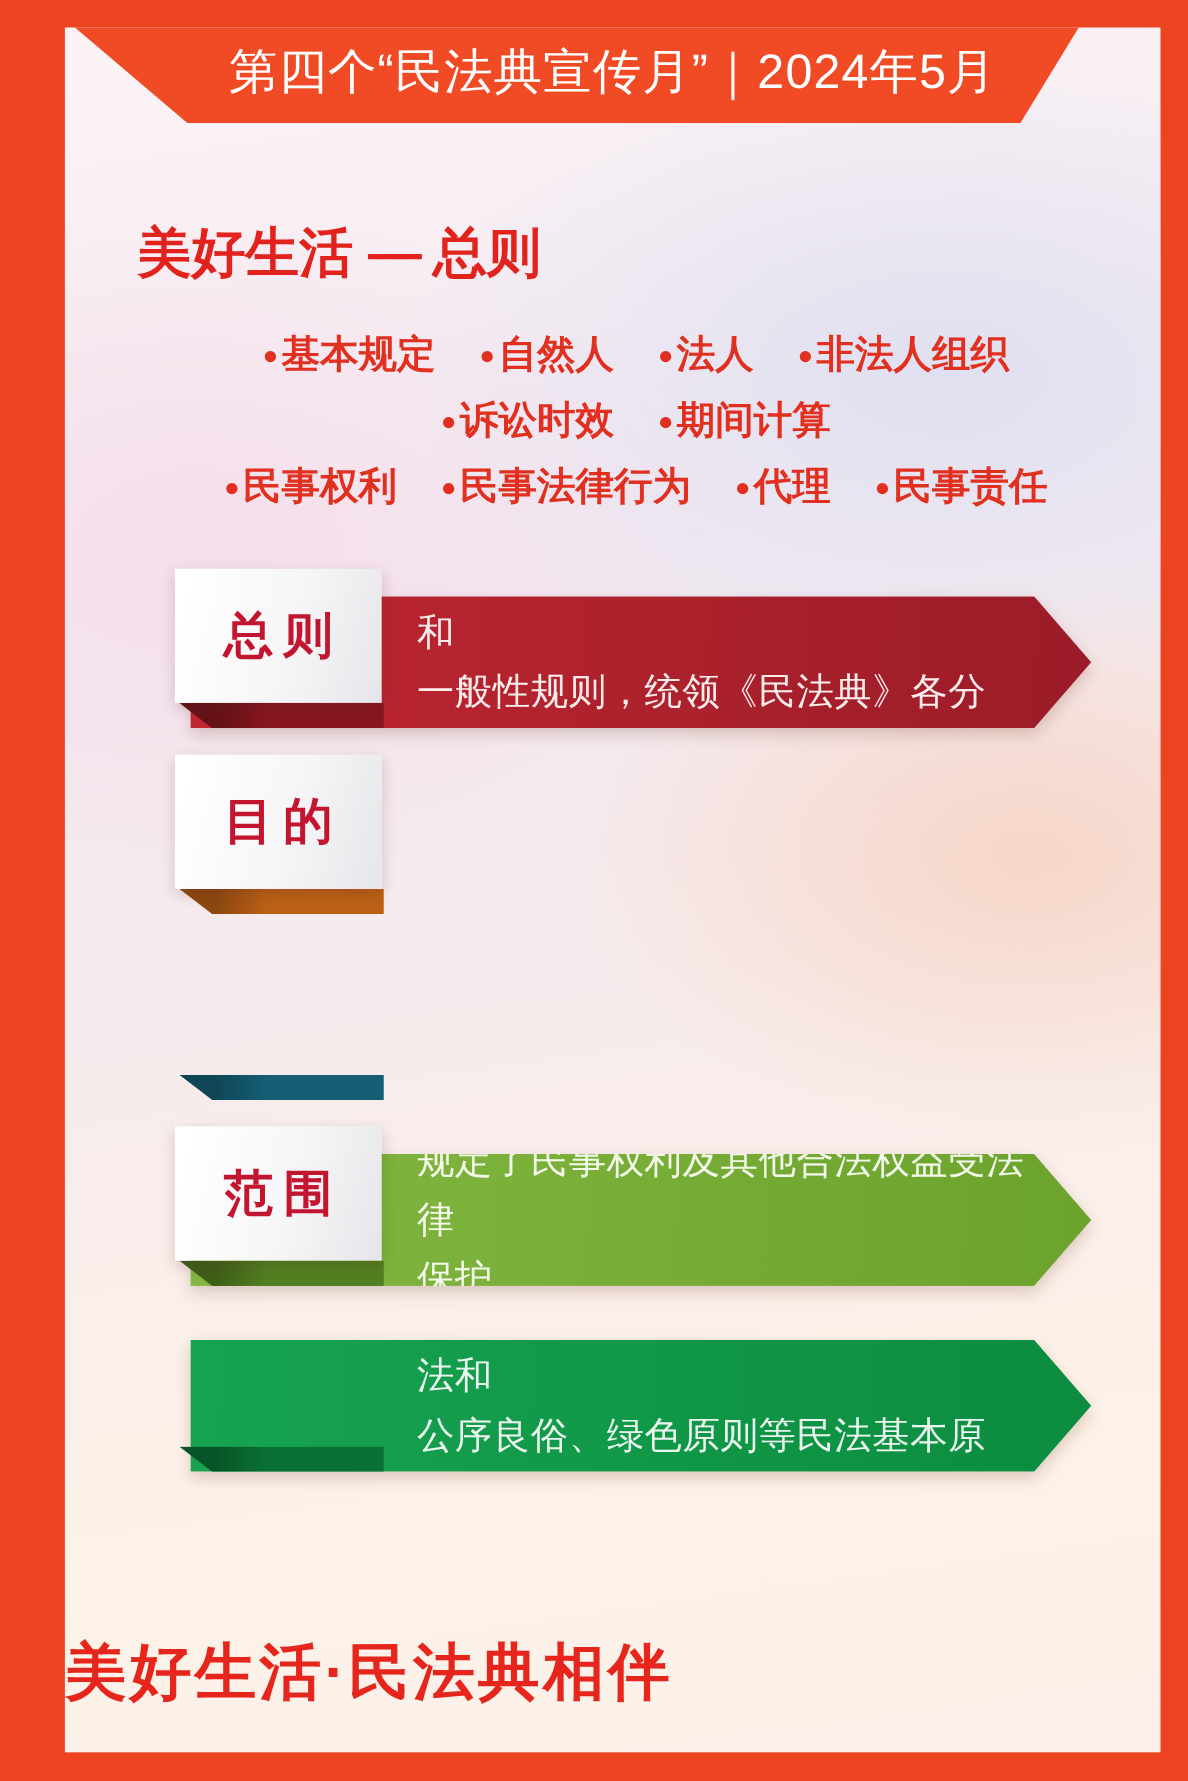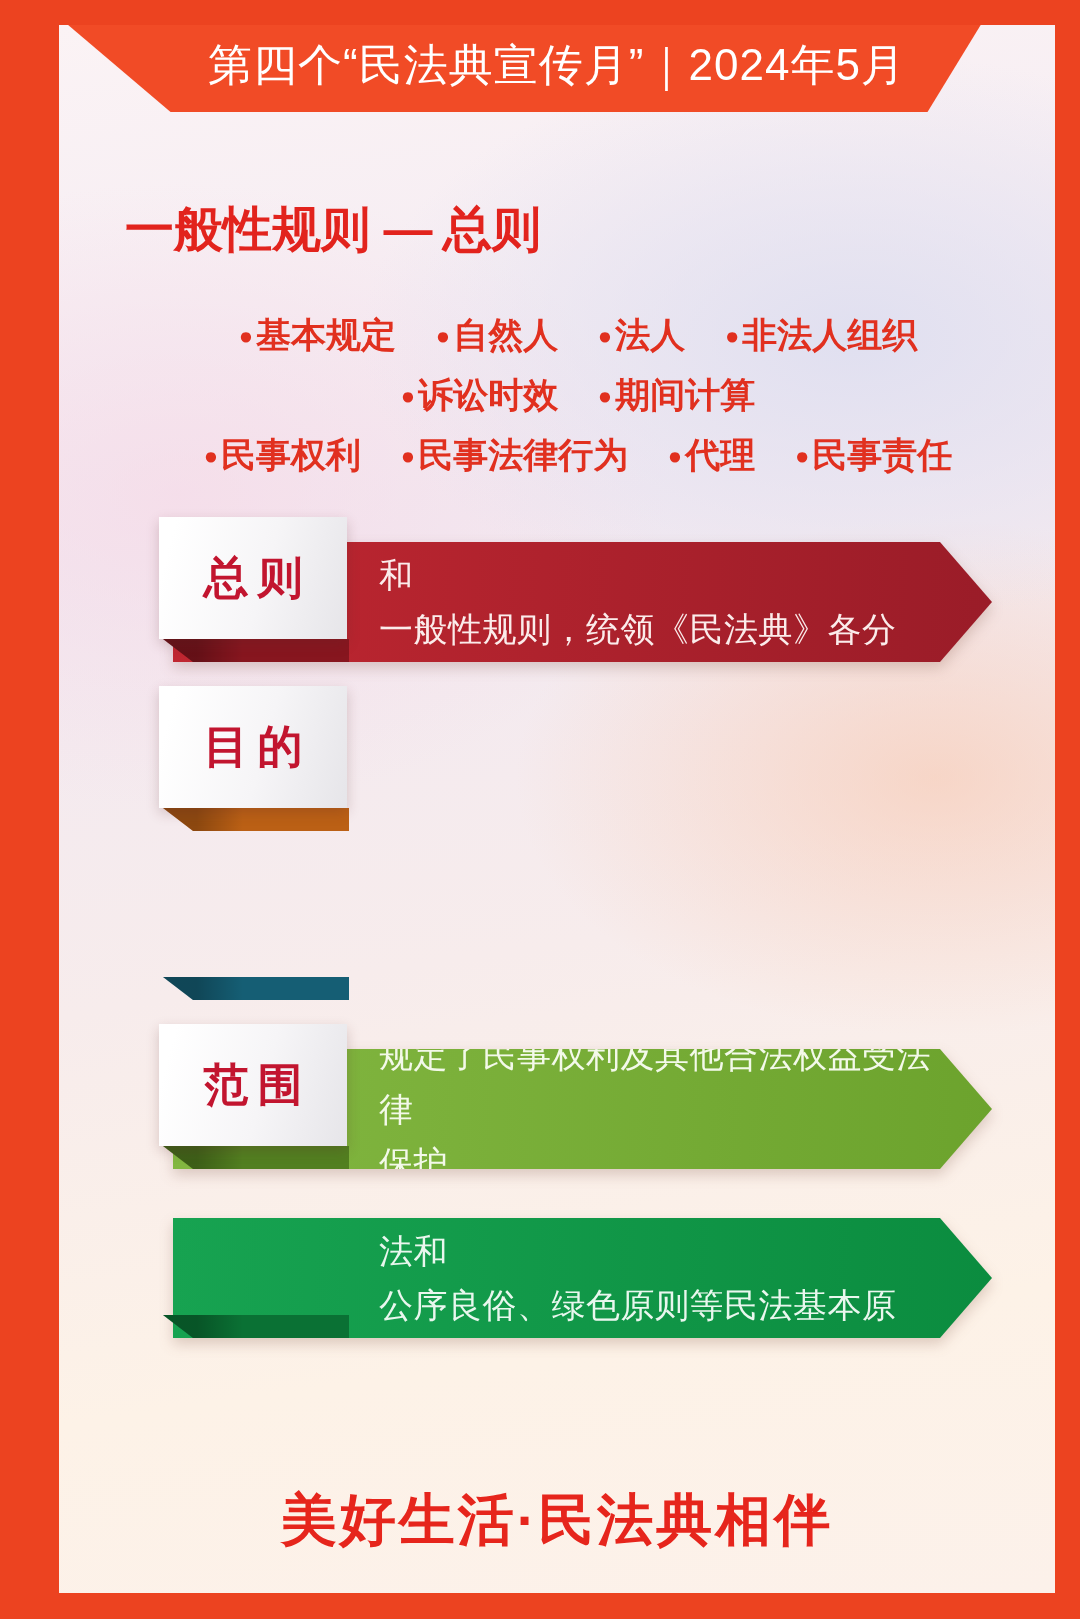--- a/index.html
+++ b/index.html
@@ -42,21 +42,21 @@
     font-size:49px;
   }
   .h-prefix{font-weight:600;}
   .h-em{font-weight:900;margin-left:10px;}
   
   .bullets{
     position:absolute;left:0;top:268px;width:100%;
     text-align:center;color:var(--bullet,#e1301f);
     font-size:35px;font-weight:700;
   }
-  .bline{height:60px;line-height:84px;padding-left:42px;}
+  .bline{height:60px;line-height:60px;padding-left:42px;}
   .bitem{margin:0 15px;white-space:nowrap;}
   .dot{font-size:0.68em;vertical-align:0.14em;margin-right:3px;}
   
   .rows{position:absolute;left:100px;top:492px;width:833px;}
   .row{position:relative;height:145px;margin-bottom:24px;}
   .band-wrap{
     position:absolute;left:14px;right:0;top:25px;height:120px;z-index:1;
     filter:drop-shadow(0 6px 7px rgba(110,60,40,0.22));
   }
   .band{
@@ -81,38 +81,38 @@
     background:linear-gradient(105deg,#ffffff 8%,#f6f5f7 55%,#e6e5e9 100%);
     box-shadow:0 5px 12px rgba(90,40,40,0.22);
     display:flex;align-items:center;justify-content:center;
   }
   .card span{
     color:var(--label,#c2152f);font-size:45px;font-weight:800;
     letter-spacing:9px;padding-left:9px;
   }
   
   .slogan{
-    position:absolute;left:0;bottom:34px;width:100%;text-align:center;
+    position:absolute;left:0;bottom:34px;width:100%;
   }
   .slogan span{
     color:var(--slogan,#e6251c);font-size:56px;font-weight:900;letter-spacing:3px;
   }
 </style>
 </head>
 <body>
 
 <div class="page" style="--frame: #ec4320; --banner-bg: #f14b26; --heading: #e2231d; --bullet: #e1301f; --slogan: #e6251c;">
   <div class="content">
 
     <div class="banner">
       <span>第四个“民法典宣传月”｜2024年5月</span>
     </div>
 
     <div class="heading">
-      <span class="h-prefix">一般性规则 —</span><span class="h-em">总则</span>
+      <span class="h-prefix">美好生活 —</span><span class="h-em">总则</span>
     </div>
 
     <div class="bullets">
       <div class="bline">
         <span class="bitem"><span class="dot">●</span><span>基本规定</span></span>
         <span class="bitem"><span class="dot">●</span><span>自然人</span></span>
         <span class="bitem"><span class="dot">●</span><span>法人</span></span>
         <span class="bitem"><span class="dot">●</span><span>非法人组织</span></span>
       </div>
       <div class="bline">

